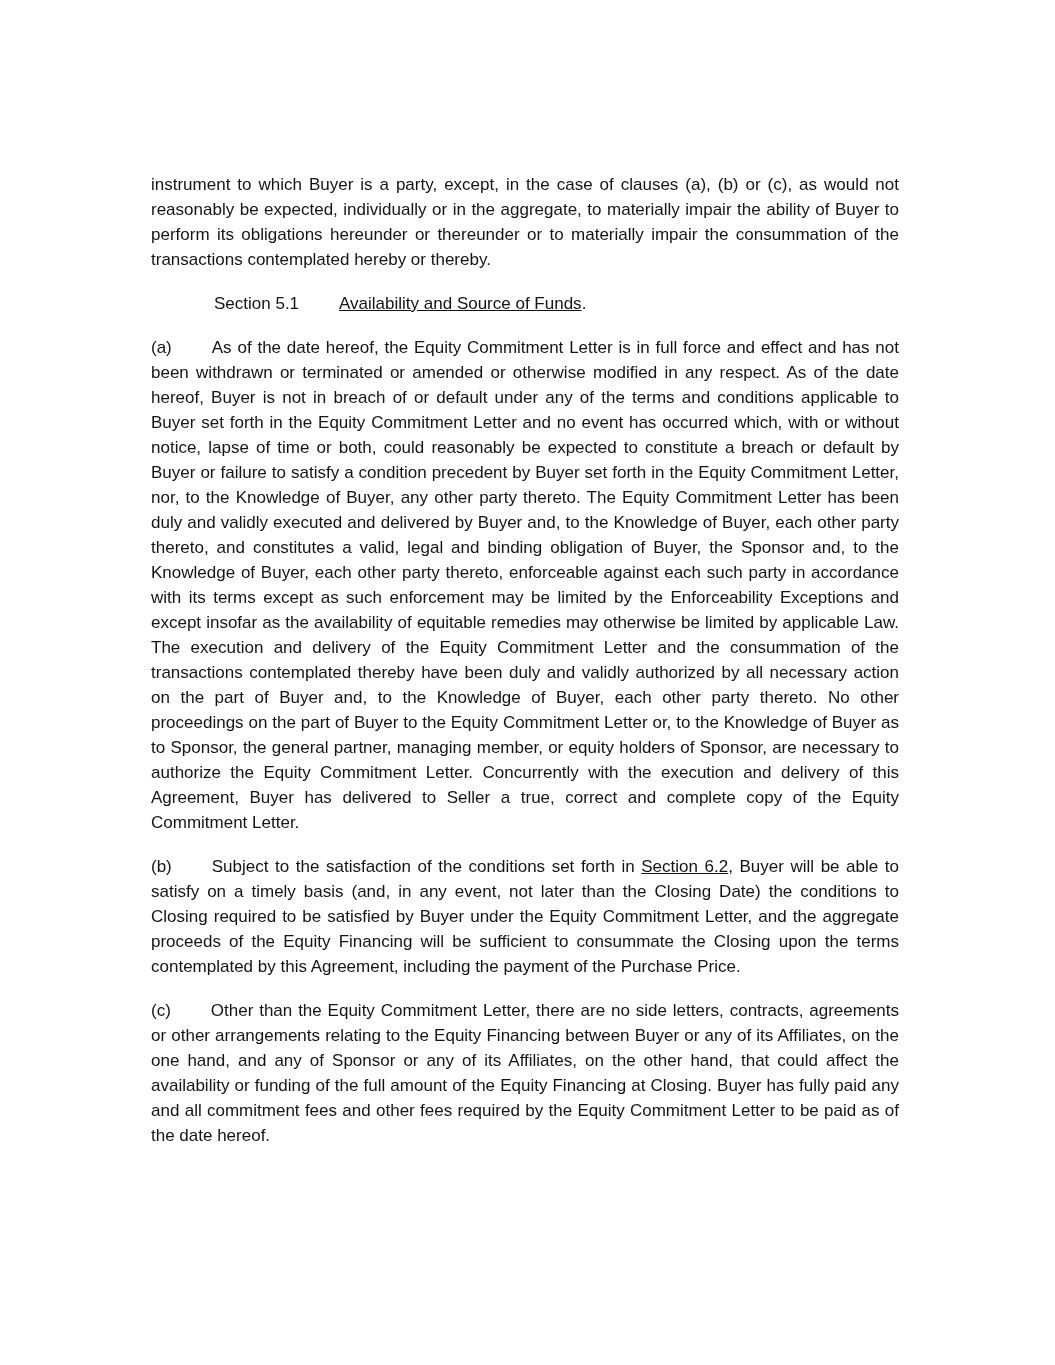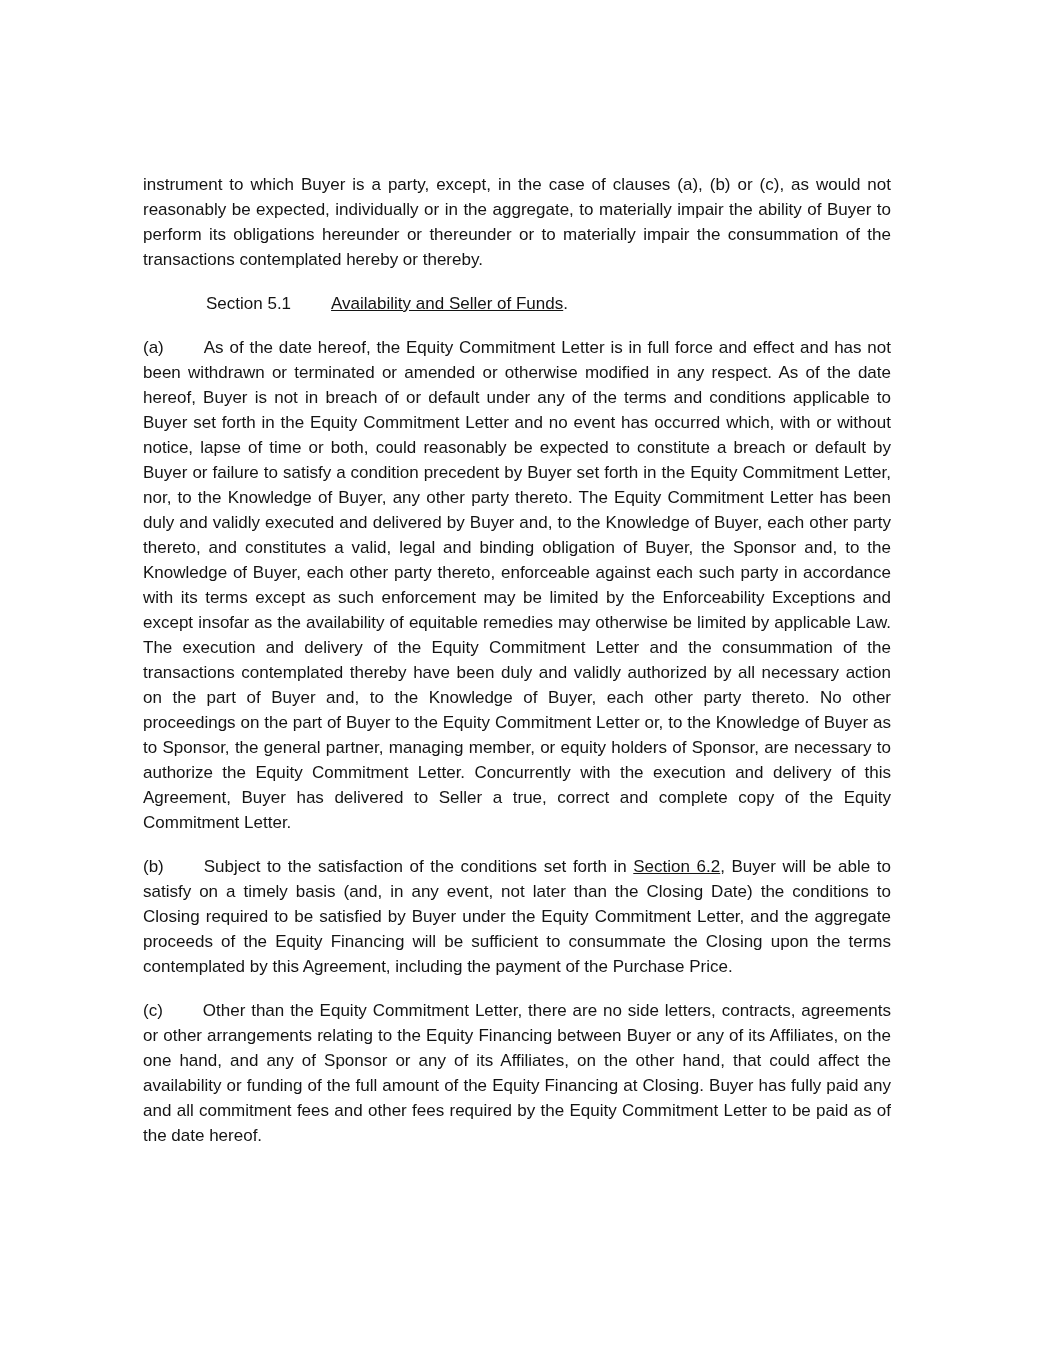--- a/index.html
+++ b/index.html
@@ -9,21 +9,21 @@
   }
   .page {
     position: relative;
     width: 1055px;
     height: 1365px;
     background: #ffffff;
     overflow: hidden;
   }
   .content {
     position: absolute;
-    left: 143px;
+    left: 151px;
     top: 172px;
     width: 748px;
     color: #141414;
     font-family: "Liberation Sans", "DejaVu Sans", sans-serif;
     font-size: 17px;
     line-height: 25px;
   }
   .para {
     margin: 0 0 19px 0;
     text-align: justify;
@@ -41,21 +41,21 @@
     text-decoration: underline;
   }
 </style>
 </head>
 <body>
 
 <div class="page">
   <div class="content">
     <p class="para"><span>instrument to which Buyer is a party, except, in the case of clauses (a), (b) or (c), as would not reasonably be expected, individually or in the aggregate, to materially impair the ability of Buyer to perform its obligations hereunder or thereunder or to materially impair the consummation of the transactions contemplated hereby or thereby.</span></p>
 
-    <p class="para heading"><span>Section 5.1</span><span class="tab"></span><span class="u">Availability and Seller of Funds</span><span>.</span></p>
+    <p class="para heading"><span>Section 5.1</span><span class="tab"></span><span class="u">Availability and Source of Funds</span><span>.</span></p>
 
     <p class="para"><span>(a)</span><span class="tab"></span><span>As of the date hereof, the Equity Commitment Letter is in full force and effect and has not been withdrawn or terminated or amended or otherwise modified in any respect.  As of the date hereof, Buyer is not in breach of or default under any of the terms and conditions applicable to Buyer set forth in the Equity Commitment Letter and no event has occurred which, with or without notice, lapse of time or both, could reasonably be expected to constitute a breach or default by Buyer or failure to satisfy a condition precedent by Buyer set forth in the Equity Commitment Letter, nor, to the Knowledge of Buyer, any other party thereto.  The Equity Commitment Letter has been duly and validly executed and delivered by Buyer and, to the Knowledge of Buyer, each other party thereto, and constitutes a valid, legal and binding obligation of Buyer, the Sponsor and, to the Knowledge of Buyer, each other party thereto, enforceable against each such party in accordance with its terms except as such enforcement may be limited by the Enforceability Exceptions and except insofar as the availability of equitable remedies may otherwise be limited by applicable Law.  The execution and delivery of the Equity Commitment Letter and the consummation of the transactions contemplated thereby have been duly and validly authorized by all necessary action on the part of Buyer and, to the Knowledge of Buyer, each other party thereto.  No other proceedings on the part of Buyer to the Equity Commitment Letter or, to the Knowledge of Buyer as to Sponsor, the general partner, managing member, or equity holders of Sponsor, are necessary to authorize the Equity Commitment Letter.  Concurrently with the execution and delivery of this Agreement, Buyer has delivered to Seller a true, correct and complete copy of the Equity Commitment Letter.</span></p>
 
     <p class="para"><span>(b)</span><span class="tab"></span><span>Subject to the satisfaction of the conditions set forth in </span><span class="u">Section 6.2</span><span>, Buyer will be able to satisfy on a timely basis (and, in any event, not later than the Closing Date) the conditions to Closing required to be satisfied by Buyer under the Equity Commitment Letter, and the aggregate proceeds of the Equity Financing will be sufficient to consummate the Closing upon the terms contemplated by this Agreement, including the payment of the Purchase Price.</span></p>
 
     <p class="para"><span>(c)</span><span class="tab"></span><span>Other than the Equity Commitment Letter, there are no side letters, contracts, agreements or other arrangements relating to the Equity Financing between Buyer or any of its Affiliates, on the one hand, and any of Sponsor or any of its Affiliates, on the other hand, that could affect the availability or funding of the full amount of the Equity Financing at Closing.  Buyer has fully paid any and all commitment fees and other fees required by the Equity Commitment Letter to be paid as of the date hereof.</span></p>
   </div>
 </div>
 
 </body></html>

